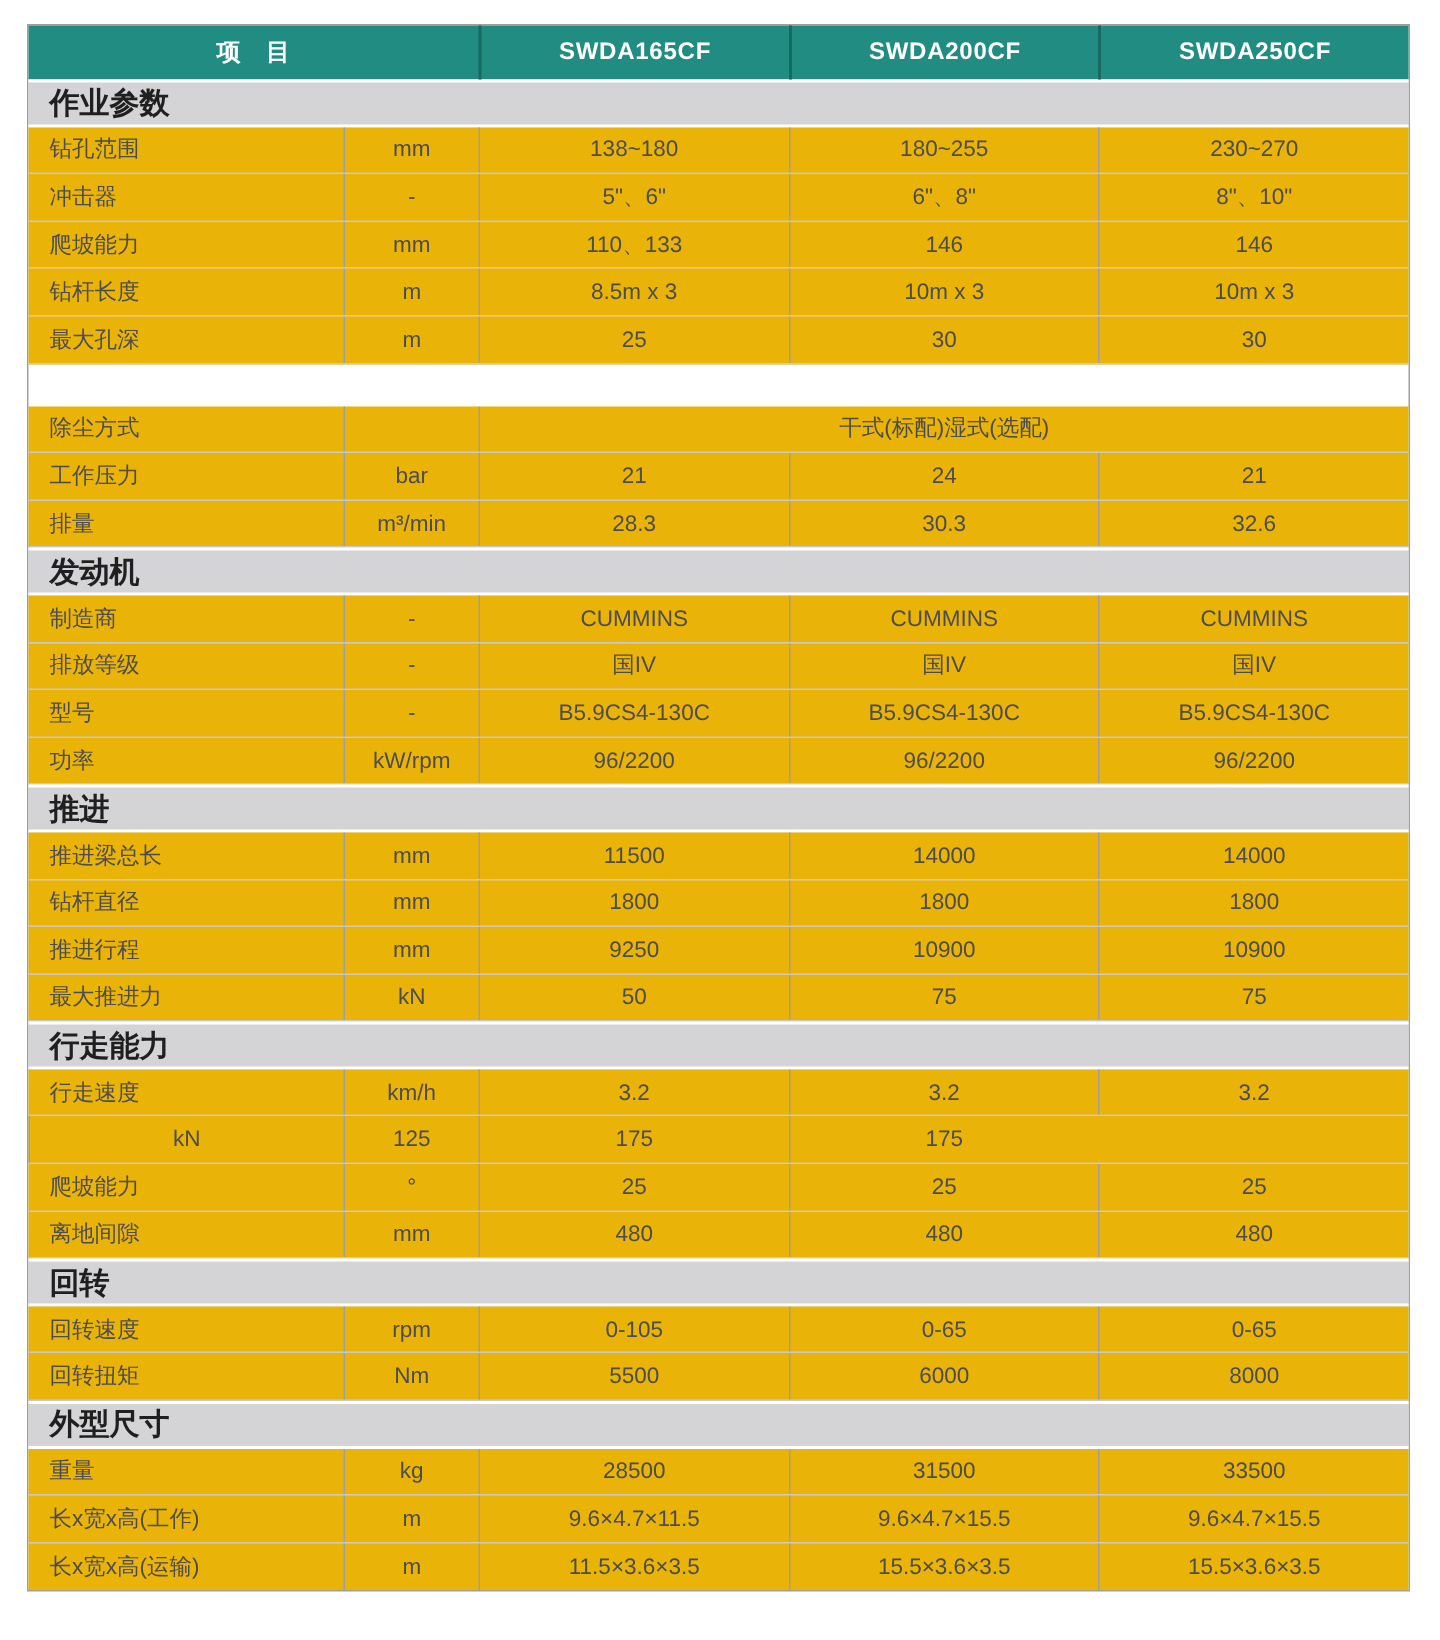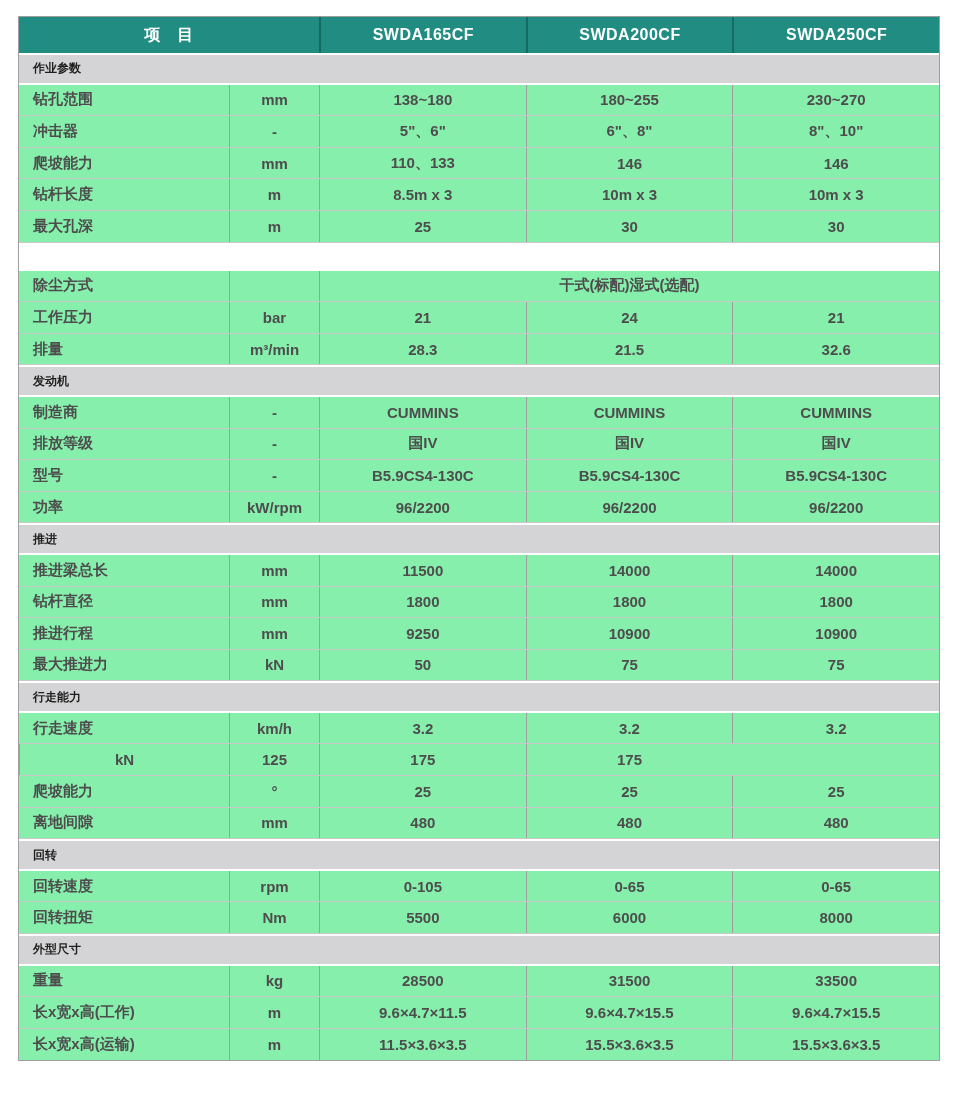--- a/index.html
+++ b/index.html
@@ -42,32 +42,31 @@
   .hcell.model { border-left: 2px solid #156b62; }
   
   .section-row {
     height: 31.6px;
     background: #d4d4d6;
     border-top: 2px solid #ffffff;
     border-bottom: 2px solid #ffffff;
     display: flex;
     align-items: center;
     padding-left: 14px;
-    font-size: 12px;
+    font-size: 20px;
     font-weight: bold;
     color: #1f1f1f;
   }
   
   .data-row {
     display: grid;
     grid-template-columns: 210px 90px 1fr 1fr 1fr;
     height: 31.6px;
     border-bottom: 1px solid #c9c9c9;
-    background: #86efac;
-    font-weight: bold;
+    background: #eab308;
   }
   .data-row.span-row {
     grid-template-columns: 210px 90px 3fr;
     margin-top: 28px;
   }
   .data-row:last-child { border-bottom: none; }
   .cell {
     display: flex;
     align-items: center;
     justify-content: center;
@@ -141,21 +140,21 @@
           <div class="cell label">工作压力</div>
           <div class="cell unit">bar</div>
           <div class="cell value">21</div>
           <div class="cell value">24</div>
           <div class="cell value">21</div>
         </div>
         <div class="data-row">
           <div class="cell label">排量</div>
           <div class="cell unit">m³/min</div>
           <div class="cell value">28.3</div>
-          <div class="cell value">21.5</div>
+          <div class="cell value">30.3</div>
           <div class="cell value">32.6</div>
         </div>
         <div class="section-row">发动机</div>
         <div class="data-row">
           <div class="cell label">制造商</div>
           <div class="cell unit">-</div>
           <div class="cell value">CUMMINS</div>
           <div class="cell value">CUMMINS</div>
           <div class="cell value">CUMMINS</div>
         </div>

